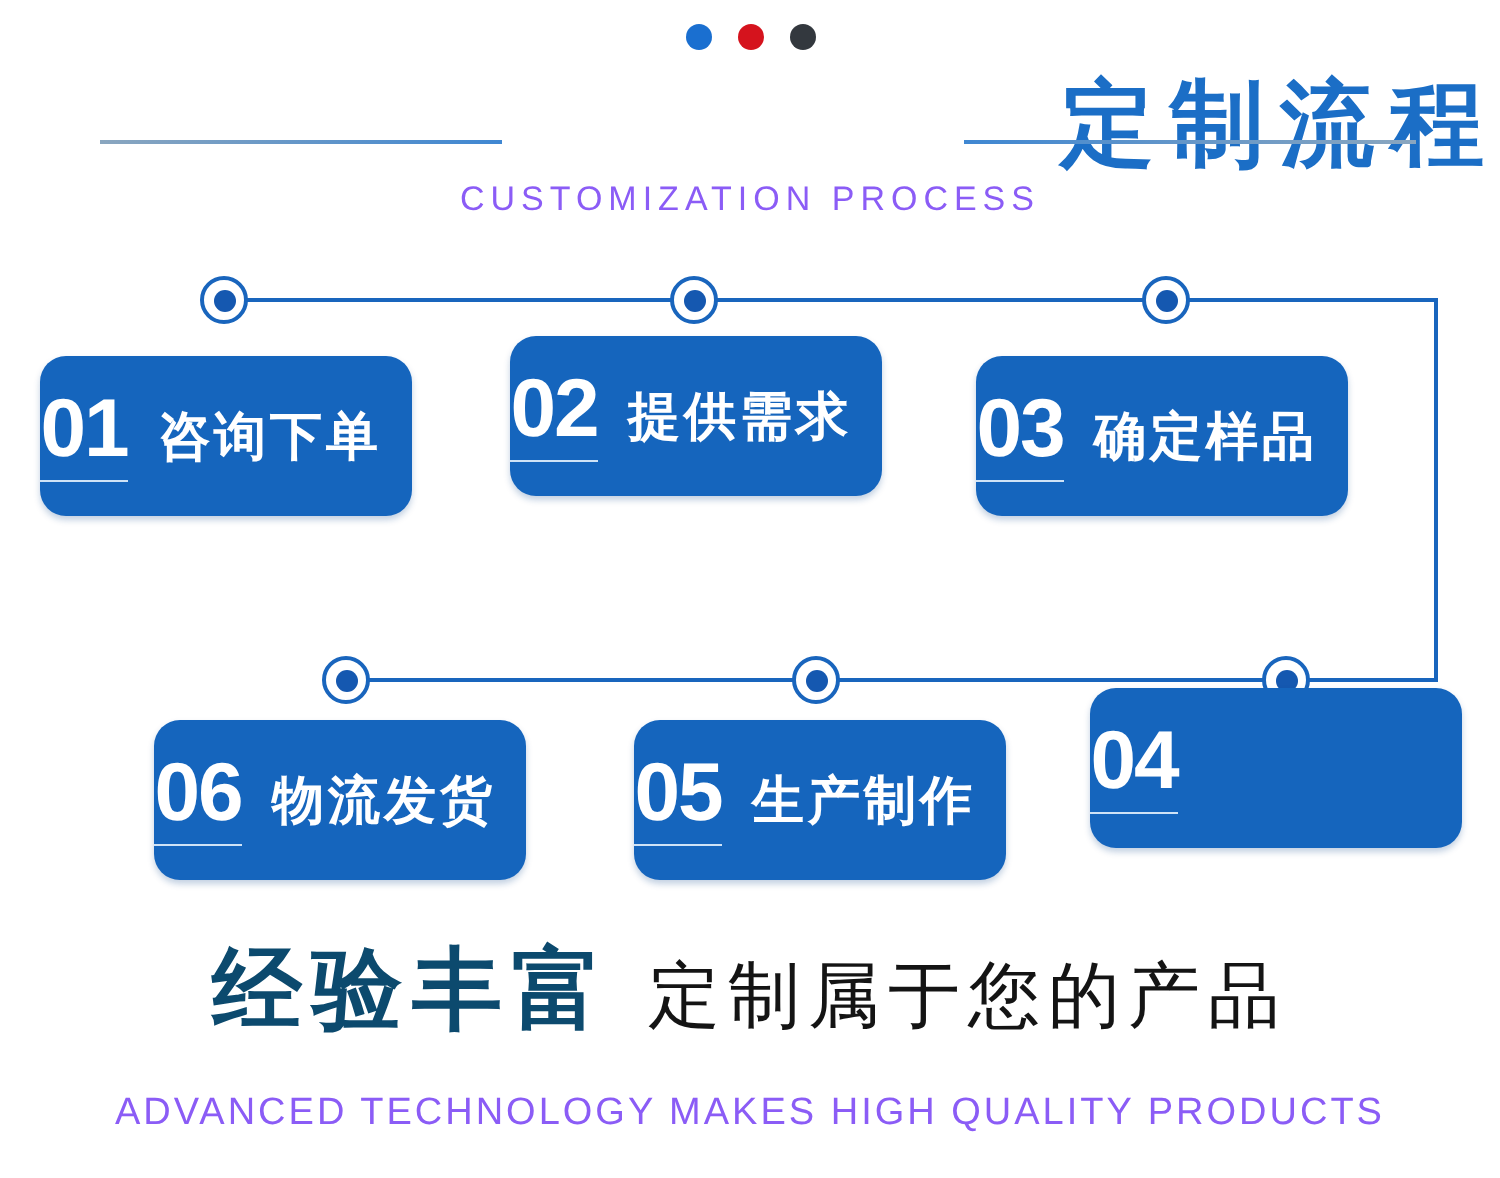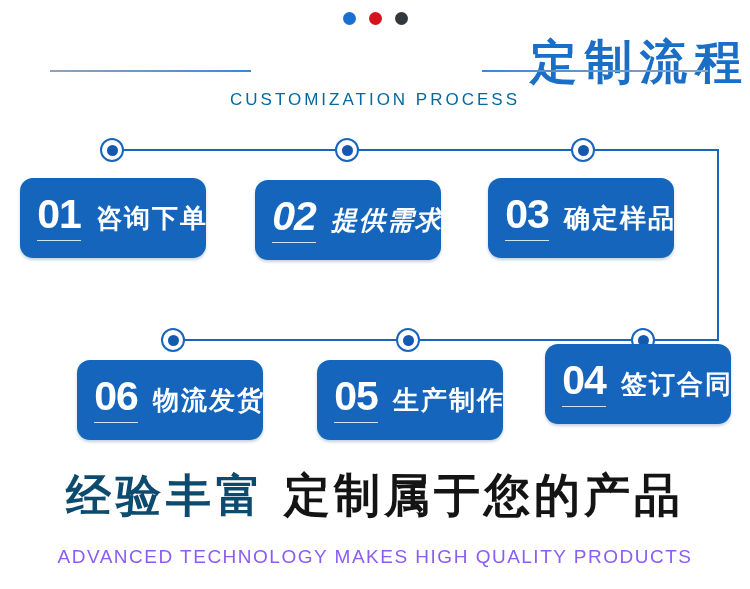--- a/index.html
+++ b/index.html
@@ -17,21 +17,21 @@
   
   .title{
     position:absolute;top:36px;left:0;width:100%;text-align:right;
     color:#1b6ec6;font-size:47px;font-weight:bold;letter-spacing:8px;line-height:1.1;
   }
   .title-line{position:absolute;top:70px;height:2px;background:linear-gradient(to right,#8aa6bf,#3f87d2);}
   .line-left{left:50px;width:201px;}
   .line-right{left:482px;width:226px;background:linear-gradient(to right,#3f87d2,#8aa6bf);}
   .subtitle{
     position:absolute;top:90px;left:0;width:100%;text-align:center;
-    color:#0369a1;font-size:17px;letter-spacing:3px;font-weight:500;
+    color:#8b5cf6;font-size:17px;letter-spacing:3px;font-weight:500;
   }
 
   
   .flow-line{position:absolute;background:#1965bd;}
   .flow-top{left:112px;top:149px;width:607px;height:2px;}
   .flow-right{left:717px;top:149px;width:2px;height:192px;}
   .flow-bottom{left:173px;top:339px;width:546px;height:2px;}
 
   
   .marker{
@@ -43,43 +43,43 @@
   .m1{left:100px;top:138px;}
   .m2{left:335px;top:138px;}
   .m3{left:571px;top:138px;}
   .m4{left:631px;top:328px;}
   .m5{left:396px;top:328px;}
   .m6{left:161px;top:328px;}
 
   
   .step-box{
     position:absolute;width:186px;height:80px;background:#1565bd;border-radius:13px;
-    color:#fff;display:flex;align-items:center;padding-left:17px;box-sizing:border-box;
+    color:#fff;display:flex;align-items:center;box-sizing:border-box;
     box-shadow:0 2px 3px rgba(15,70,140,0.25);
   }
   .pos-b1{left:20px;top:178px;}
-  .pos-b2{left:255px;top:180px;font-style:italic;}
+  .pos-b2{left:255px;top:168px;}
   .pos-b3{left:488px;top:178px;}
   .pos-b6{left:77px;top:360px;}
   .pos-b5{left:317px;top:360px;}
   .pos-b4{left:545px;top:344px;}
   .step-num{display:flex;flex-direction:column;align-items:center;margin-top:-2px;}
   .num-text{
     font-size:41px;font-weight:bold;line-height:1;letter-spacing:-1px;
     font-family:"Liberation Sans","DejaVu Sans",sans-serif;
   }
   .num-underline{width:44px;height:1px;background:#cfe3f7;margin-top:5px;}
   .step-label{font-size:26px;font-weight:bold;margin-left:15px;letter-spacing:2px;white-space:nowrap;}
 
   
   .footer-line{
     position:absolute;top:466px;left:0;width:100%;text-align:center;white-space:nowrap;line-height:58px;
   }
   .footer-highlight{color:#0c4a6e;font-size:45px;font-weight:bold;letter-spacing:5px;margin-right:18px;}
-  .footer-headline{color:#141414;font-size:46px;font-weight:700;letter-spacing:4px;}
+  .footer-headline{color:#141414;font-size:36px;font-weight:400;letter-spacing:4px;}
   .footer-tagline{
     position:absolute;top:546px;left:0;width:100%;text-align:center;
     color:#8b5cf6;font-size:19px;letter-spacing:1.5px;
   }
 </style>
 </head>
 <body>
 
 <div class="canvas">
 
@@ -155,21 +155,20 @@
       <span class="num-underline"></span>
     </div>
     <div class="step-label">生产制作</div>
   </div>
 
   <div class="step-box pos-b4">
     <div class="step-num">
       <span class="num-text">04</span>
       <span class="num-underline"></span>
     </div>
-    <div class="step-label">签订合同</div>
   </div>
 
   <div class="footer-line">
     <span class="footer-highlight">经验丰富</span><span class="footer-headline">定制属于您的产品</span>
   </div>
   <div class="footer-tagline">ADVANCED TECHNOLOGY MAKES HIGH QUALITY PRODUCTS</div>
 
 </div>
 
 </body></html>

